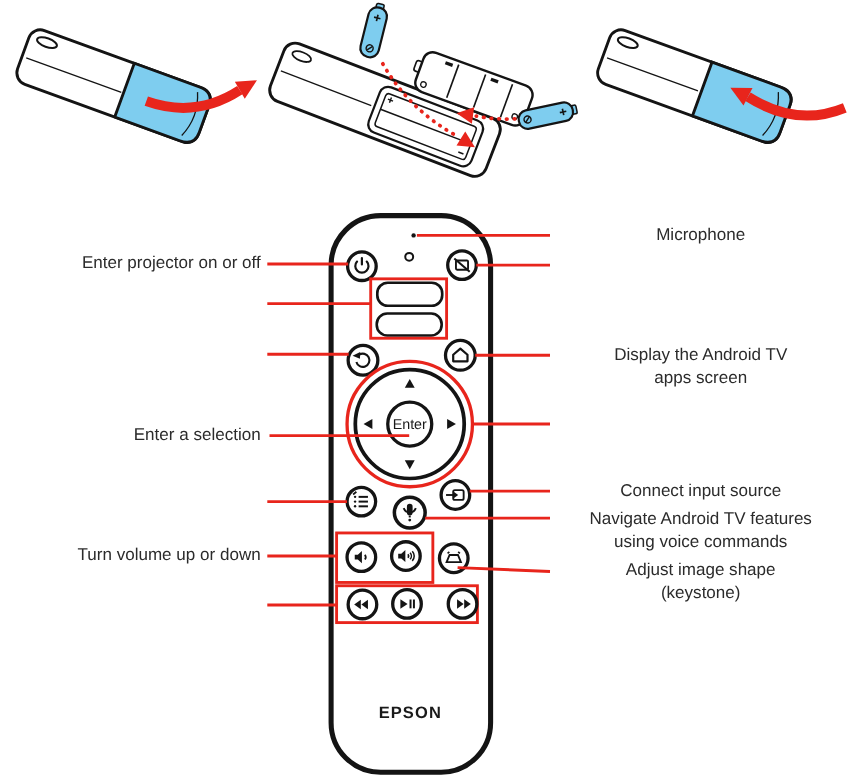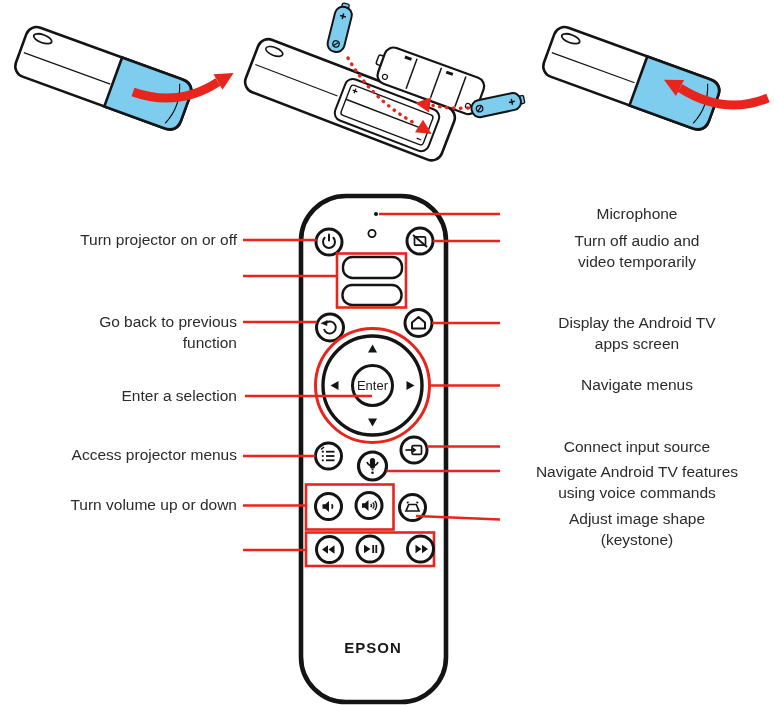--- a/index.html
+++ b/index.html
@@ -241,32 +241,26 @@
       <line x1="379" y1="214" x2="500" y2="214"></line>
       <line x1="433" y1="241" x2="500" y2="241"></line>
       <line x1="432" y1="323" x2="500" y2="323"></line>
       <line x1="429.5" y1="385.5" x2="500" y2="385.5"></line>
       <line x1="427" y1="446.5" x2="500" y2="446.5"></line>
       <line x1="386.5" y1="471" x2="500" y2="471"></line>
       <line x1="416" y1="516" x2="500" y2="519.5"></line>
     </g>
   </svg>
 
-  <div class="callout left" style="top:229px">Turn projector on or off</div>
-  <div class="callout left" style="top:311px">Go back to previous
-function</div>
+  <div class="callout left" style="top:229px">Enter projector on or off</div>
   <div class="callout left" style="top:385px">Enter a selection</div>
-  <div class="callout left" style="top:444px">Access projector menus</div>
   <div class="callout left" style="top:494px">Turn volume up or down</div>
 
   <div class="callout right" style="top:203px">Microphone</div>
-  <div class="callout right" style="top:230px">Turn off audio and
-video temporarily</div>
   <div class="callout right" style="top:312px">Display the Android TV
 apps screen</div>
-  <div class="callout right" style="top:374px">Navigate menus</div>
   <div class="callout right" style="top:436px">Connect input source</div>
   <div class="callout right" style="top:461px">Navigate Android TV features
 using voice commands</div>
   <div class="callout right" style="top:508px">Adjust image shape
 (keystone)</div>
 
 </div>
 
 </body></html>

